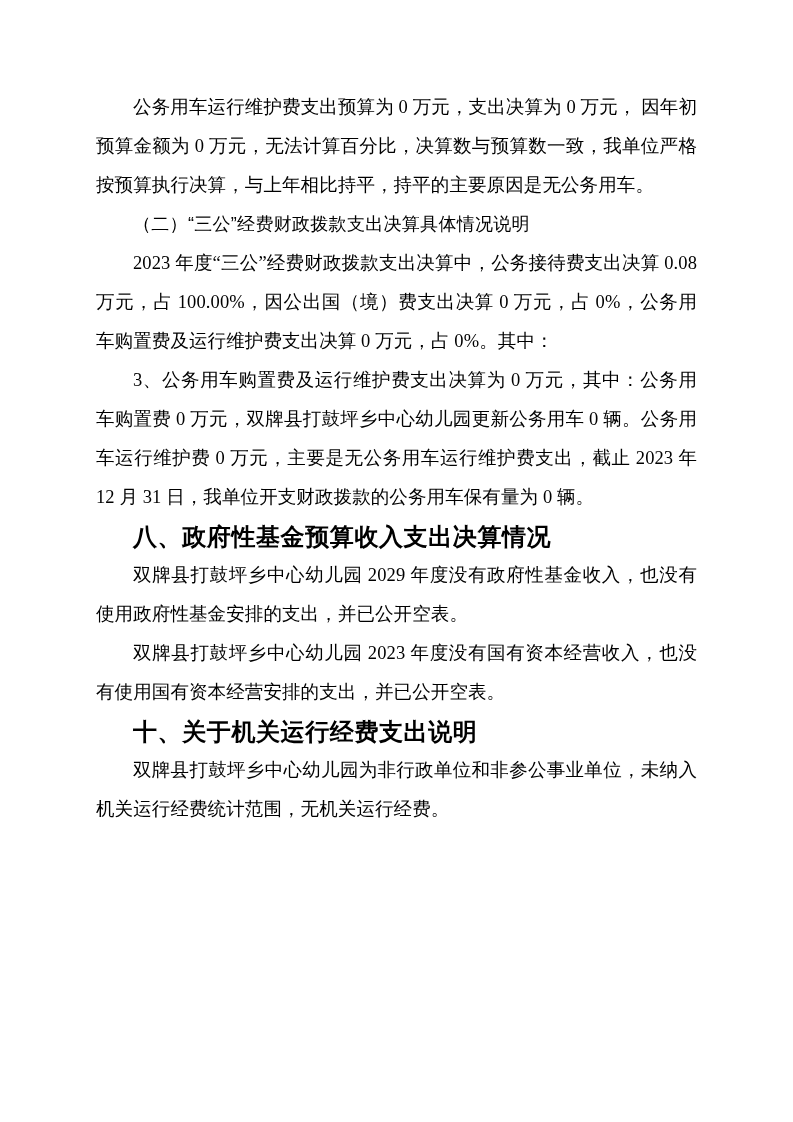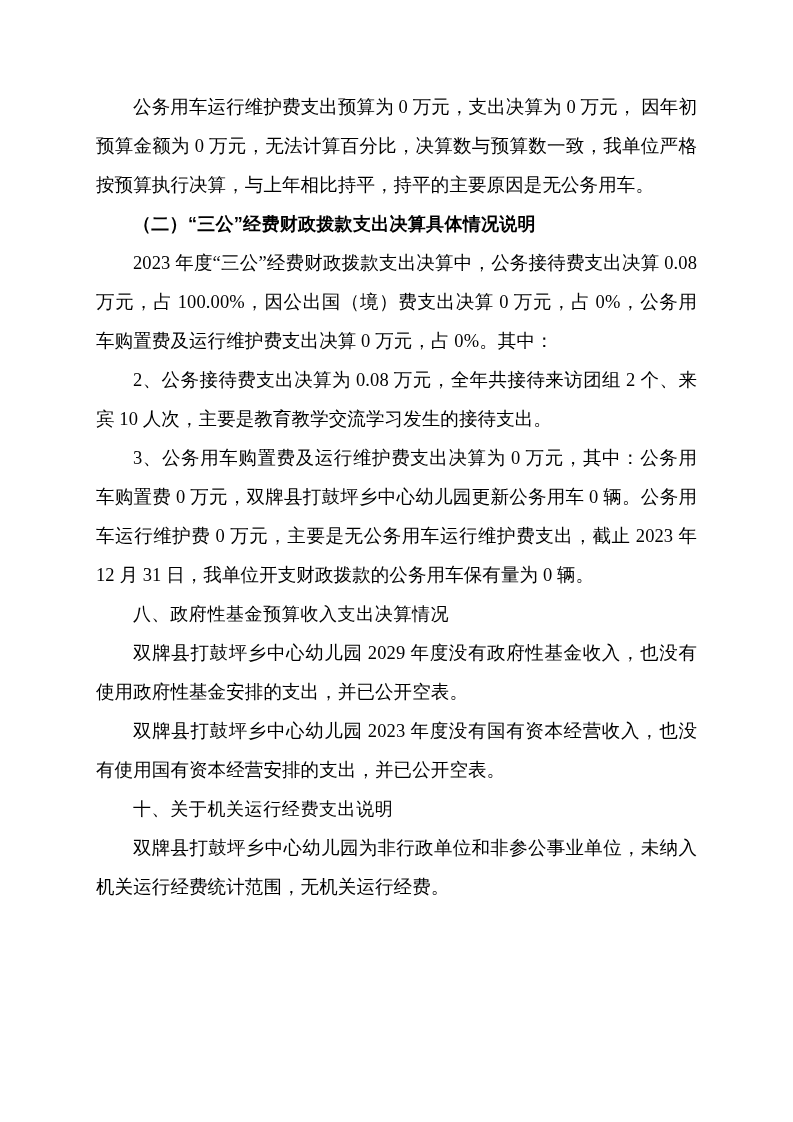--- a/index.html
+++ b/index.html
@@ -30,43 +30,42 @@
     font-size: 18.5px;
     line-height: 39px;
     text-align: justify;
     text-justify: inter-ideograph;
     letter-spacing: 0.1px;
   }
   p.indent {
     text-indent: 37px;
   }
   p.heading {
-    font-weight: normal;
+    font-weight: bold;
     text-indent: 37px;
     font-family: "Liberation Sans", "DejaVu Sans", sans-serif;
-    font-size: 18px;
+    font-size: 24px;
     letter-spacing: 0.6px;
   }
   p.heading-sub {
-    font-weight: bold;
+    font-weight: normal;
     text-indent: 37px;
     font-family: "Liberation Sans", "DejaVu Sans", sans-serif;
     font-size: 18px;
     letter-spacing: 0.3px;
   }
 </style>
 </head>
 <body>
 
 <div class="page">
   <div class="doc-body">
     <p class="indent">公务用车运行维护费支出预算为 0 万元，支出决算为 0 万元，  因年初预算金额为 0 万元，无法计算百分比，决算数与预算数一致，我单位严格按预算执行决算，与上年相比持平，持平的主要原因是无公务用车。</p>
     <p class="heading-sub">（二）“三公”经费财政拨款支出决算具体情况说明</p>
     <p class="indent">2023 年度“三公”经费财政拨款支出决算中，公务接待费支出决算 0.08 万元，占 100.00%，因公出国（境）费支出决算 0 万元，占 0%，公务用车购置费及运行维护费支出决算 0 万元，占 0%。其中：</p>
-    <p class="indent">2、公务接待费支出决算为 0.08 万元，全年共接待来访团组 2 个、来宾 10 人次，主要是教育教学交流学习发生的接待支出。</p>
     <p class="indent">3、公务用车购置费及运行维护费支出决算为 0 万元，其中：公务用车购置费 0 万元，双牌县打鼓坪乡中心幼儿园更新公务用车 0 辆。公务用车运行维护费 0 万元，主要是无公务用车运行维护费支出，截止 2023 年 12 月 31 日，我单位开支财政拨款的公务用车保有量为 0 辆。</p>
     <p class="heading">八、政府性基金预算收入支出决算情况</p>
     <p class="indent">双牌县打鼓坪乡中心幼儿园 2029 年度没有政府性基金收入，也没有使用政府性基金安排的支出，并已公开空表。</p>
     <p class="indent">双牌县打鼓坪乡中心幼儿园 2023 年度没有国有资本经营收入，也没有使用国有资本经营安排的支出，并已公开空表。</p>
     <p class="heading">十、关于机关运行经费支出说明</p>
     <p class="indent">双牌县打鼓坪乡中心幼儿园为非行政单位和非参公事业单位，未纳入机关运行经费统计范围，无机关运行经费。</p>
   </div>
 </div>
 
 </body></html>

